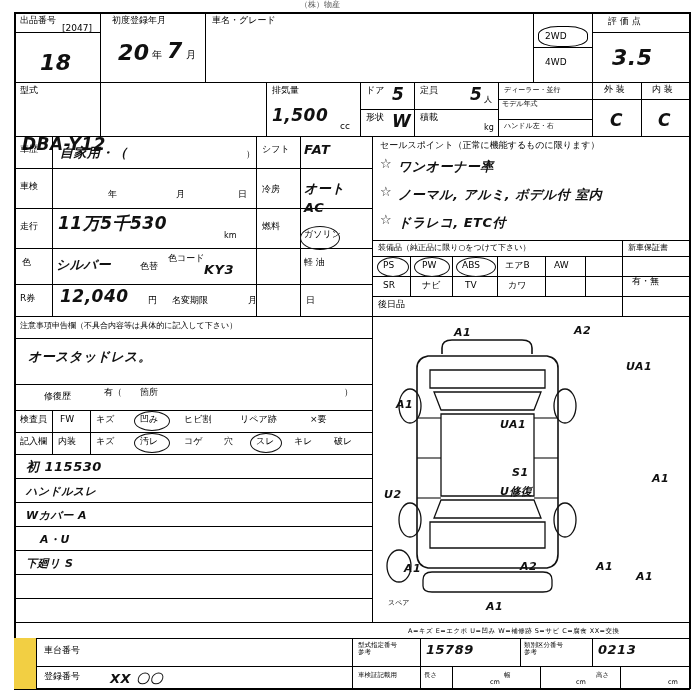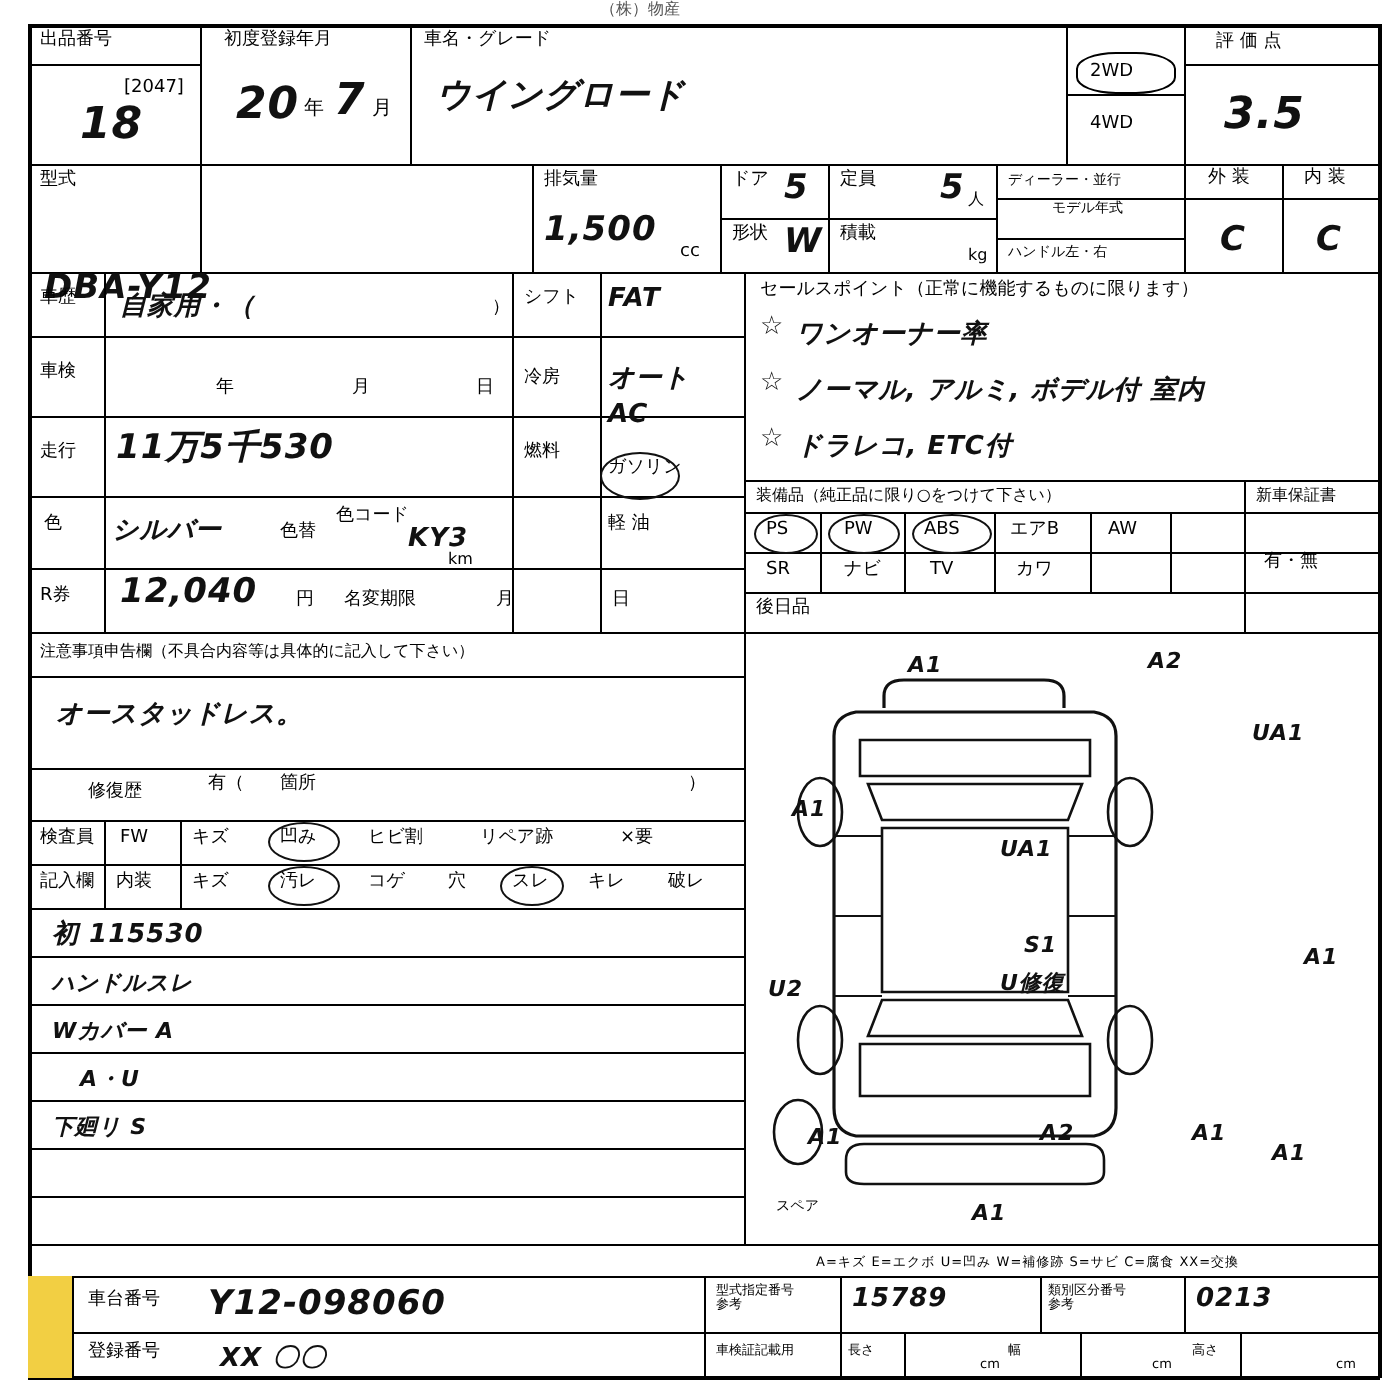--- a/index.html
+++ b/index.html
@@ -40,31 +40,30 @@
   <div class="ln hl" style="left:14px;top:82px;width:676px;"></div>
   <div class="ln vl" style="left:100px;top:12px;height:70px;"></div>
   <div class="ln vl" style="left:205px;top:12px;height:70px;"></div>
   <div class="ln vl" style="left:533px;top:12px;height:70px;"></div>
   <div class="ln vl" style="left:592px;top:12px;height:70px;"></div>
   <div class="ln hl" style="left:14px;top:32px;width:86px;"></div>
   <div class="ln hl" style="left:533px;top:47px;width:59px;"></div>
   <div class="ln hl" style="left:592px;top:32px;width:98px;"></div>
 
   <div class="lbl" style="left:20px;top:16px;">出品番号</div>
-  <div class="lbl" style="left:18px;top:40px;padding-left:44px;">[2047]</div>
+  <div class="lbl" style="left:18px;top:24px;padding-left:44px;">[2047]</div>
   <div class="hw big" style="left:40px;top:50px;text-align:center;">18</div>
 
   <div class="lbl" style="left:112px;top:16px;">初度登録年月</div>
   <div class="hw big" style="left:118px;top:40px;">20</div>
   <div class="lbl s10" style="left:152px;top:50px;">年</div>
   <div class="hw big" style="left:167px;top:38px;">7</div>
   <div class="lbl s10" style="left:186px;top:50px;">月</div>
 
   <div class="lbl" style="left:212px;top:16px;">車名・グレード</div>
-  <div class="hw mid" style="left:218px;top:36px;">ウイングロード</div>
 
   <div class="lbl" style="left:545px;top:32px;">2WD</div>
   <div class="circ" style="left:538px;top:26px;width:48px;height:19px;border-radius:40%;"></div>
   <div class="lbl" style="left:545px;top:58px;">4WD</div>
 
   <div class="lbl" style="left:608px;top:17px;">評 価 点</div>
   <div class="hw big" style="left:612px;top:45px;">3.5</div>
 
   <div class="ln hl" style="left:14px;top:136px;width:676px;"></div>
   <div class="ln vl" style="left:100px;top:82px;height:54px;"></div>
@@ -90,21 +89,21 @@
   <div class="hw mid" style="left:392px;top:84px;">5</div>
   <div class="lbl" style="left:420px;top:86px;">定員</div>
   <div class="hw mid" style="left:470px;top:84px;">5</div>
   <div class="lbl" style="left:366px;top:113px;">形状</div>
   <div class="hw mid" style="left:392px;top:111px;">W</div>
   <div class="lbl" style="left:420px;top:113px;">積載</div>
   <div class="lbl s8" style="left:484px;top:124px;">kg</div>
   <div class="lbl s8" style="left:484px;top:96px;">人</div>
 
   <div class="lbl s7" style="left:504px;top:87px;">ディーラー・並行</div>
-  <div class="lbl s7" style="left:502px;top:101px;white-space:pre-line;line-height:1.0;margin-left:24px;">モデル年式</div>
+  <div class="lbl s7" style="left:502px;top:101px;white-space:pre-line;line-height:1.0;">モデル年式</div>
   <div class="lbl s7" style="left:504px;top:123px;">ハンドル左・右</div>
 
   <div class="lbl" style="left:604px;top:85px;">外 装</div>
   <div class="lbl" style="left:652px;top:85px;">内 装</div>
   <div class="hw mid" style="left:610px;top:110px;">C</div>
   <div class="hw mid" style="left:658px;top:110px;">C</div>
 
   <div class="ln vl" style="left:52px;top:136px;height:180px;"></div>
   <div class="ln vl" style="left:256px;top:136px;height:180px;"></div>
   <div class="ln vl" style="left:300px;top:136px;height:180px;"></div>
@@ -137,21 +136,21 @@
   <div class="lbl" style="left:22px;top:258px;">色</div>
   <div class="lbl" style="left:20px;top:294px;">R券</div>
 
   <div class="hw sm" style="left:60px;top:144px;">自家用・（</div>
   <div class="lbl" style="left:246px;top:150px;">）</div>
   <div class="lbl" style="left:108px;top:190px;">年</div>
   <div class="lbl" style="left:176px;top:190px;">月</div>
   <div class="lbl" style="left:238px;top:190px;">日</div>
 
   <div class="hw mid" style="left:58px;top:212px;">11万5千530</div>
-  <div class="lbl s8" style="left:224px;top:232px;margin-top:44px;">km</div>
+  <div class="lbl s8" style="left:224px;top:232px;">km</div>
 
   <div class="hw sm" style="left:56px;top:256px;">シルバー</div>
   <div class="lbl" style="left:140px;top:262px;">色替</div>
   <div class="lbl" style="left:168px;top:254px;">色コード</div>
   <div class="hw sm" style="left:204px;top:262px;">KY3</div>
 
   <div class="hw mid" style="left:60px;top:286px;">12,040</div>
   <div class="lbl" style="left:148px;top:296px;">円</div>
   <div class="lbl" style="left:172px;top:296px;">名変期限</div>
   <div class="lbl" style="left:248px;top:296px;">月</div>
@@ -288,21 +287,20 @@
 
   <div class="lbl tiny" style="left:408px;top:628px;letter-spacing:0.5px;">A=キズ  E=エクボ  U=凹み  W=補修跡  S=サビ  C=腐食  XX=交換</div>
 
   <div class="ln hl" style="left:14px;top:638px;width:676px;"></div>
   <div class="ln hl" style="left:14px;top:666px;width:676px;"></div>
   <div class="ln vl" style="left:352px;top:638px;height:51px;"></div>
   <div class="box" style="left:14px;top:638px;width:22px;height:51px;background:#f2cf43;border:none;"></div>
   <div class="ln vl" style="left:36px;top:638px;height:51px;"></div>
 
   <div class="lbl" style="left:44px;top:646px;">車台番号</div>
-  <div class="hw mid" style="left:104px;top:642px;">Y12-098060</div>
   <div class="lbl" style="left:44px;top:672px;">登録番号</div>
   <div class="hw sm" style="left:110px;top:670px;">XX 〇〇</div>
 
   <div class="ln vl" style="left:420px;top:638px;height:51px;"></div>
   <div class="ln vl" style="left:520px;top:638px;height:28px;"></div>
   <div class="ln vl" style="left:592px;top:638px;height:28px;"></div>
   <div class="ln vl" style="left:452px;top:666px;height:23px;"></div>
   <div class="ln vl" style="left:540px;top:666px;height:23px;"></div>
   <div class="ln vl" style="left:620px;top:666px;height:23px;"></div>
 

